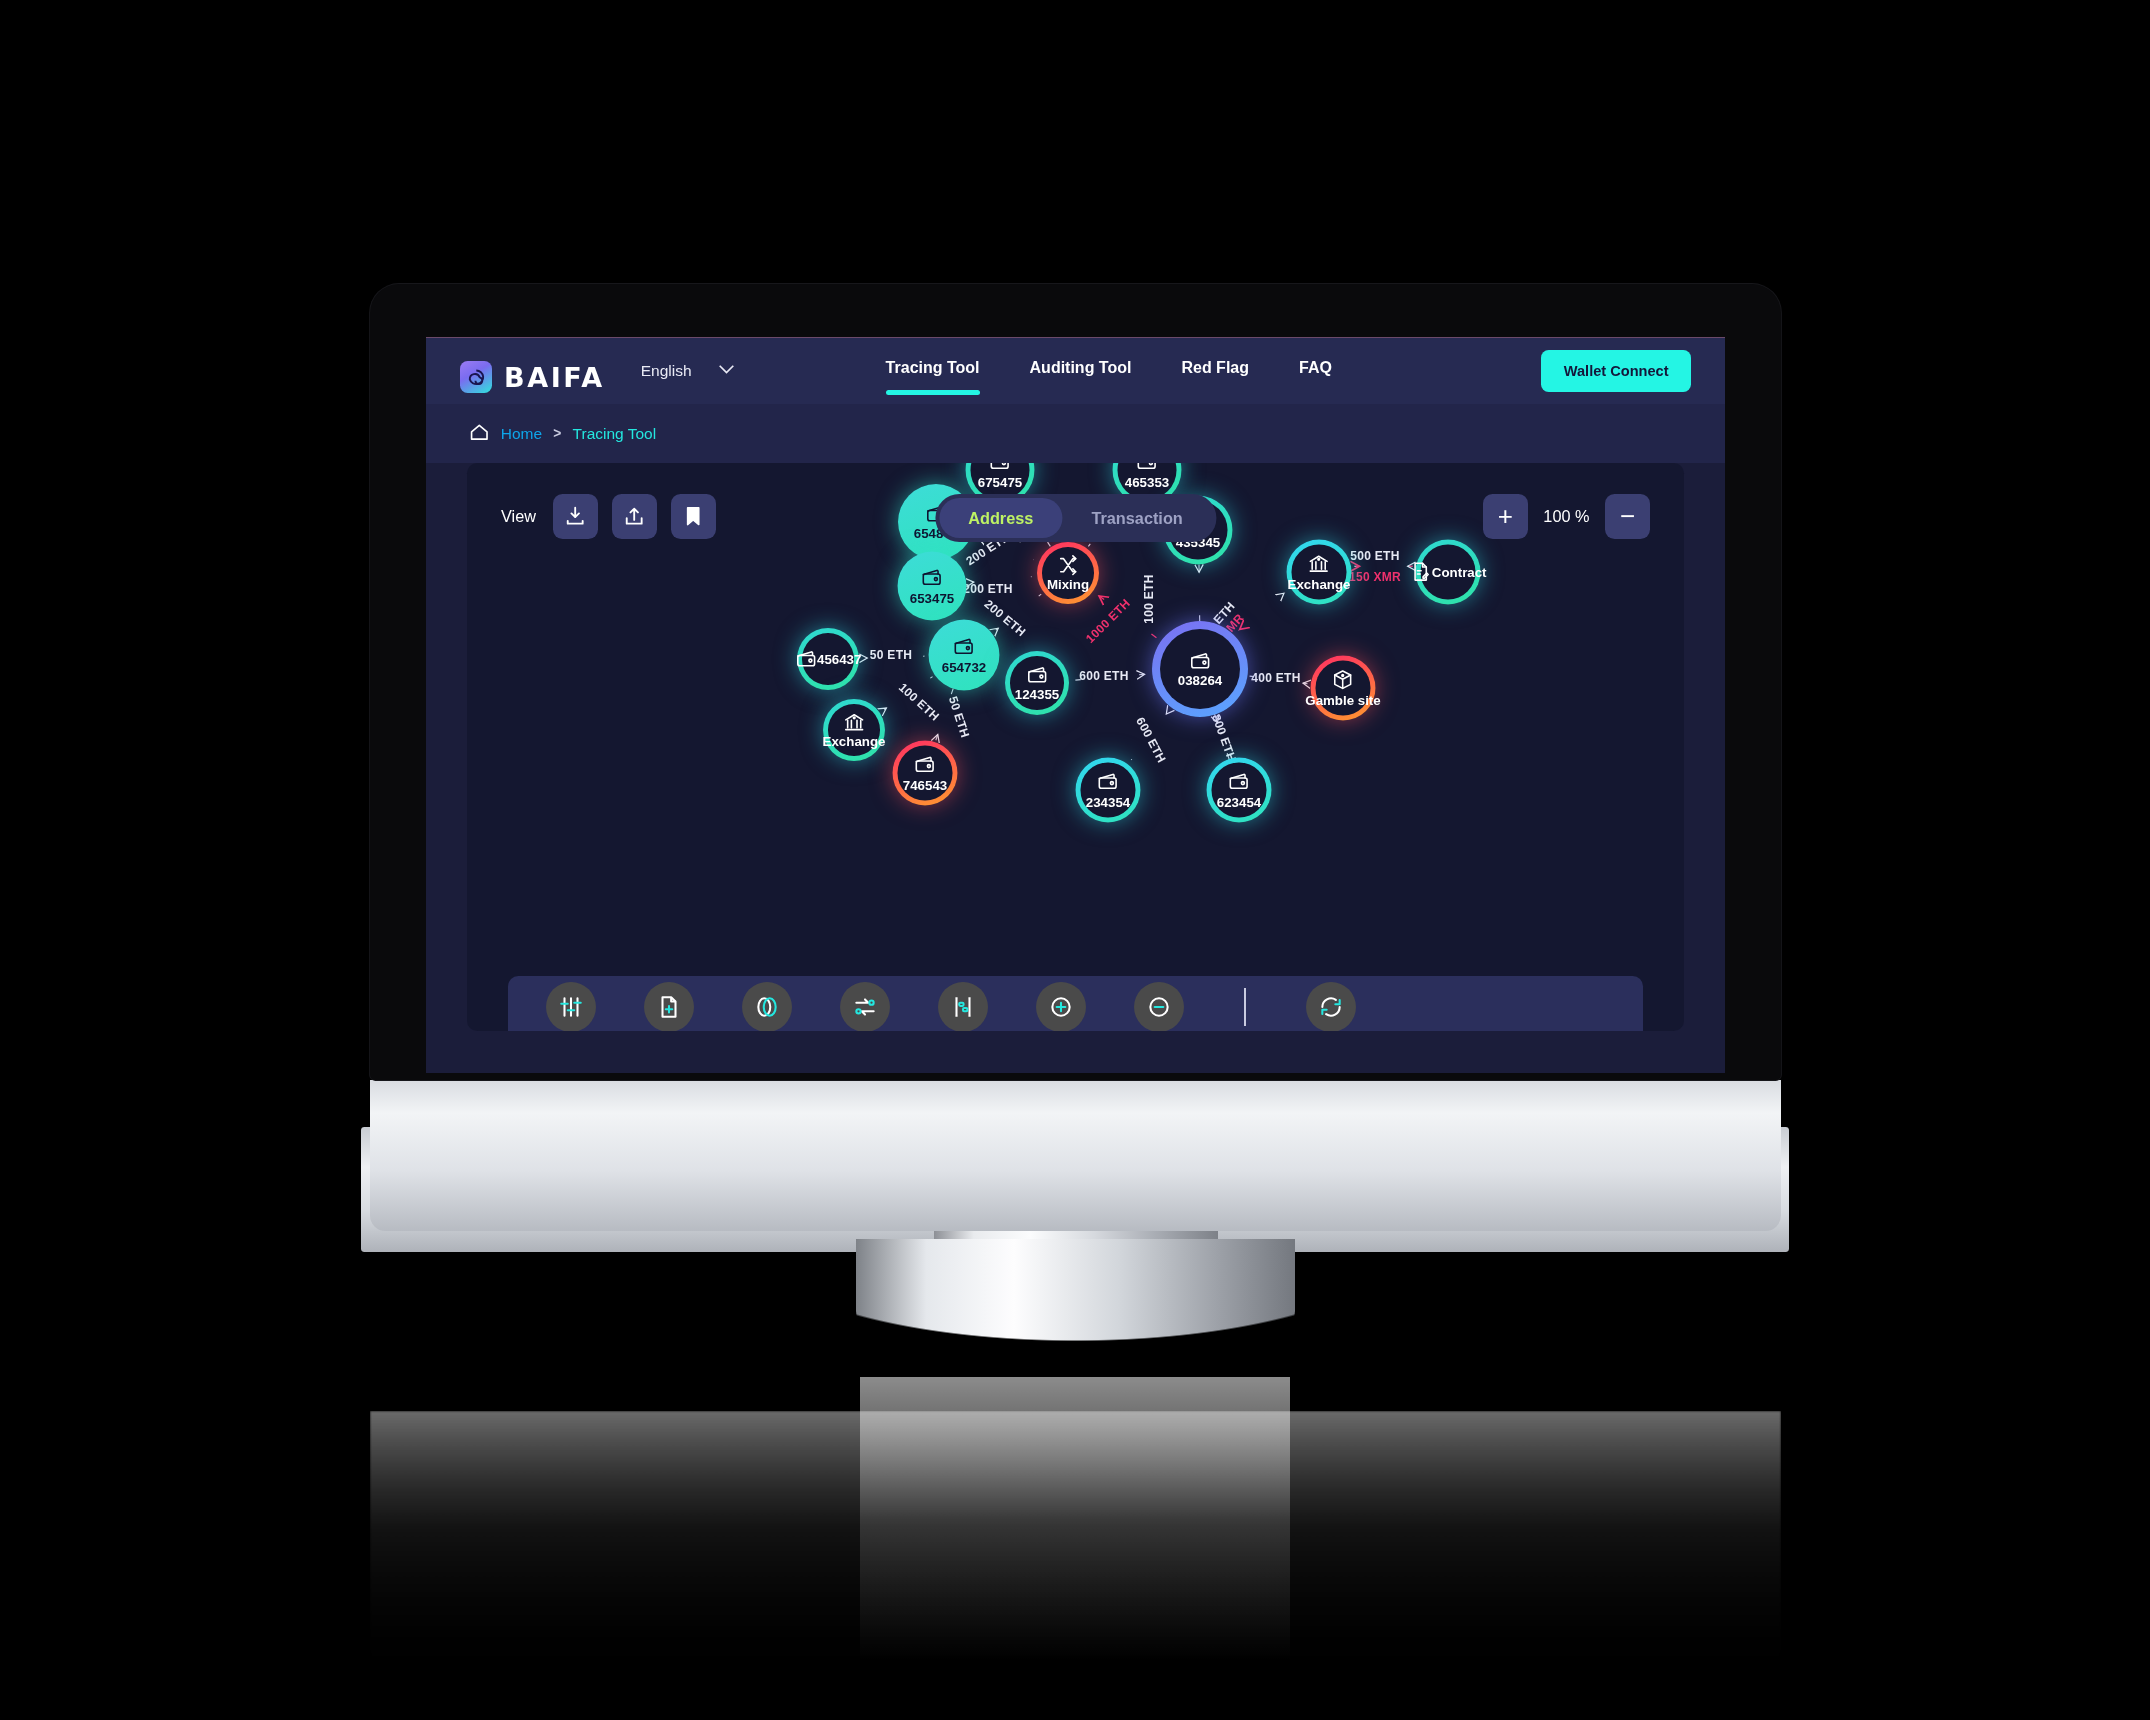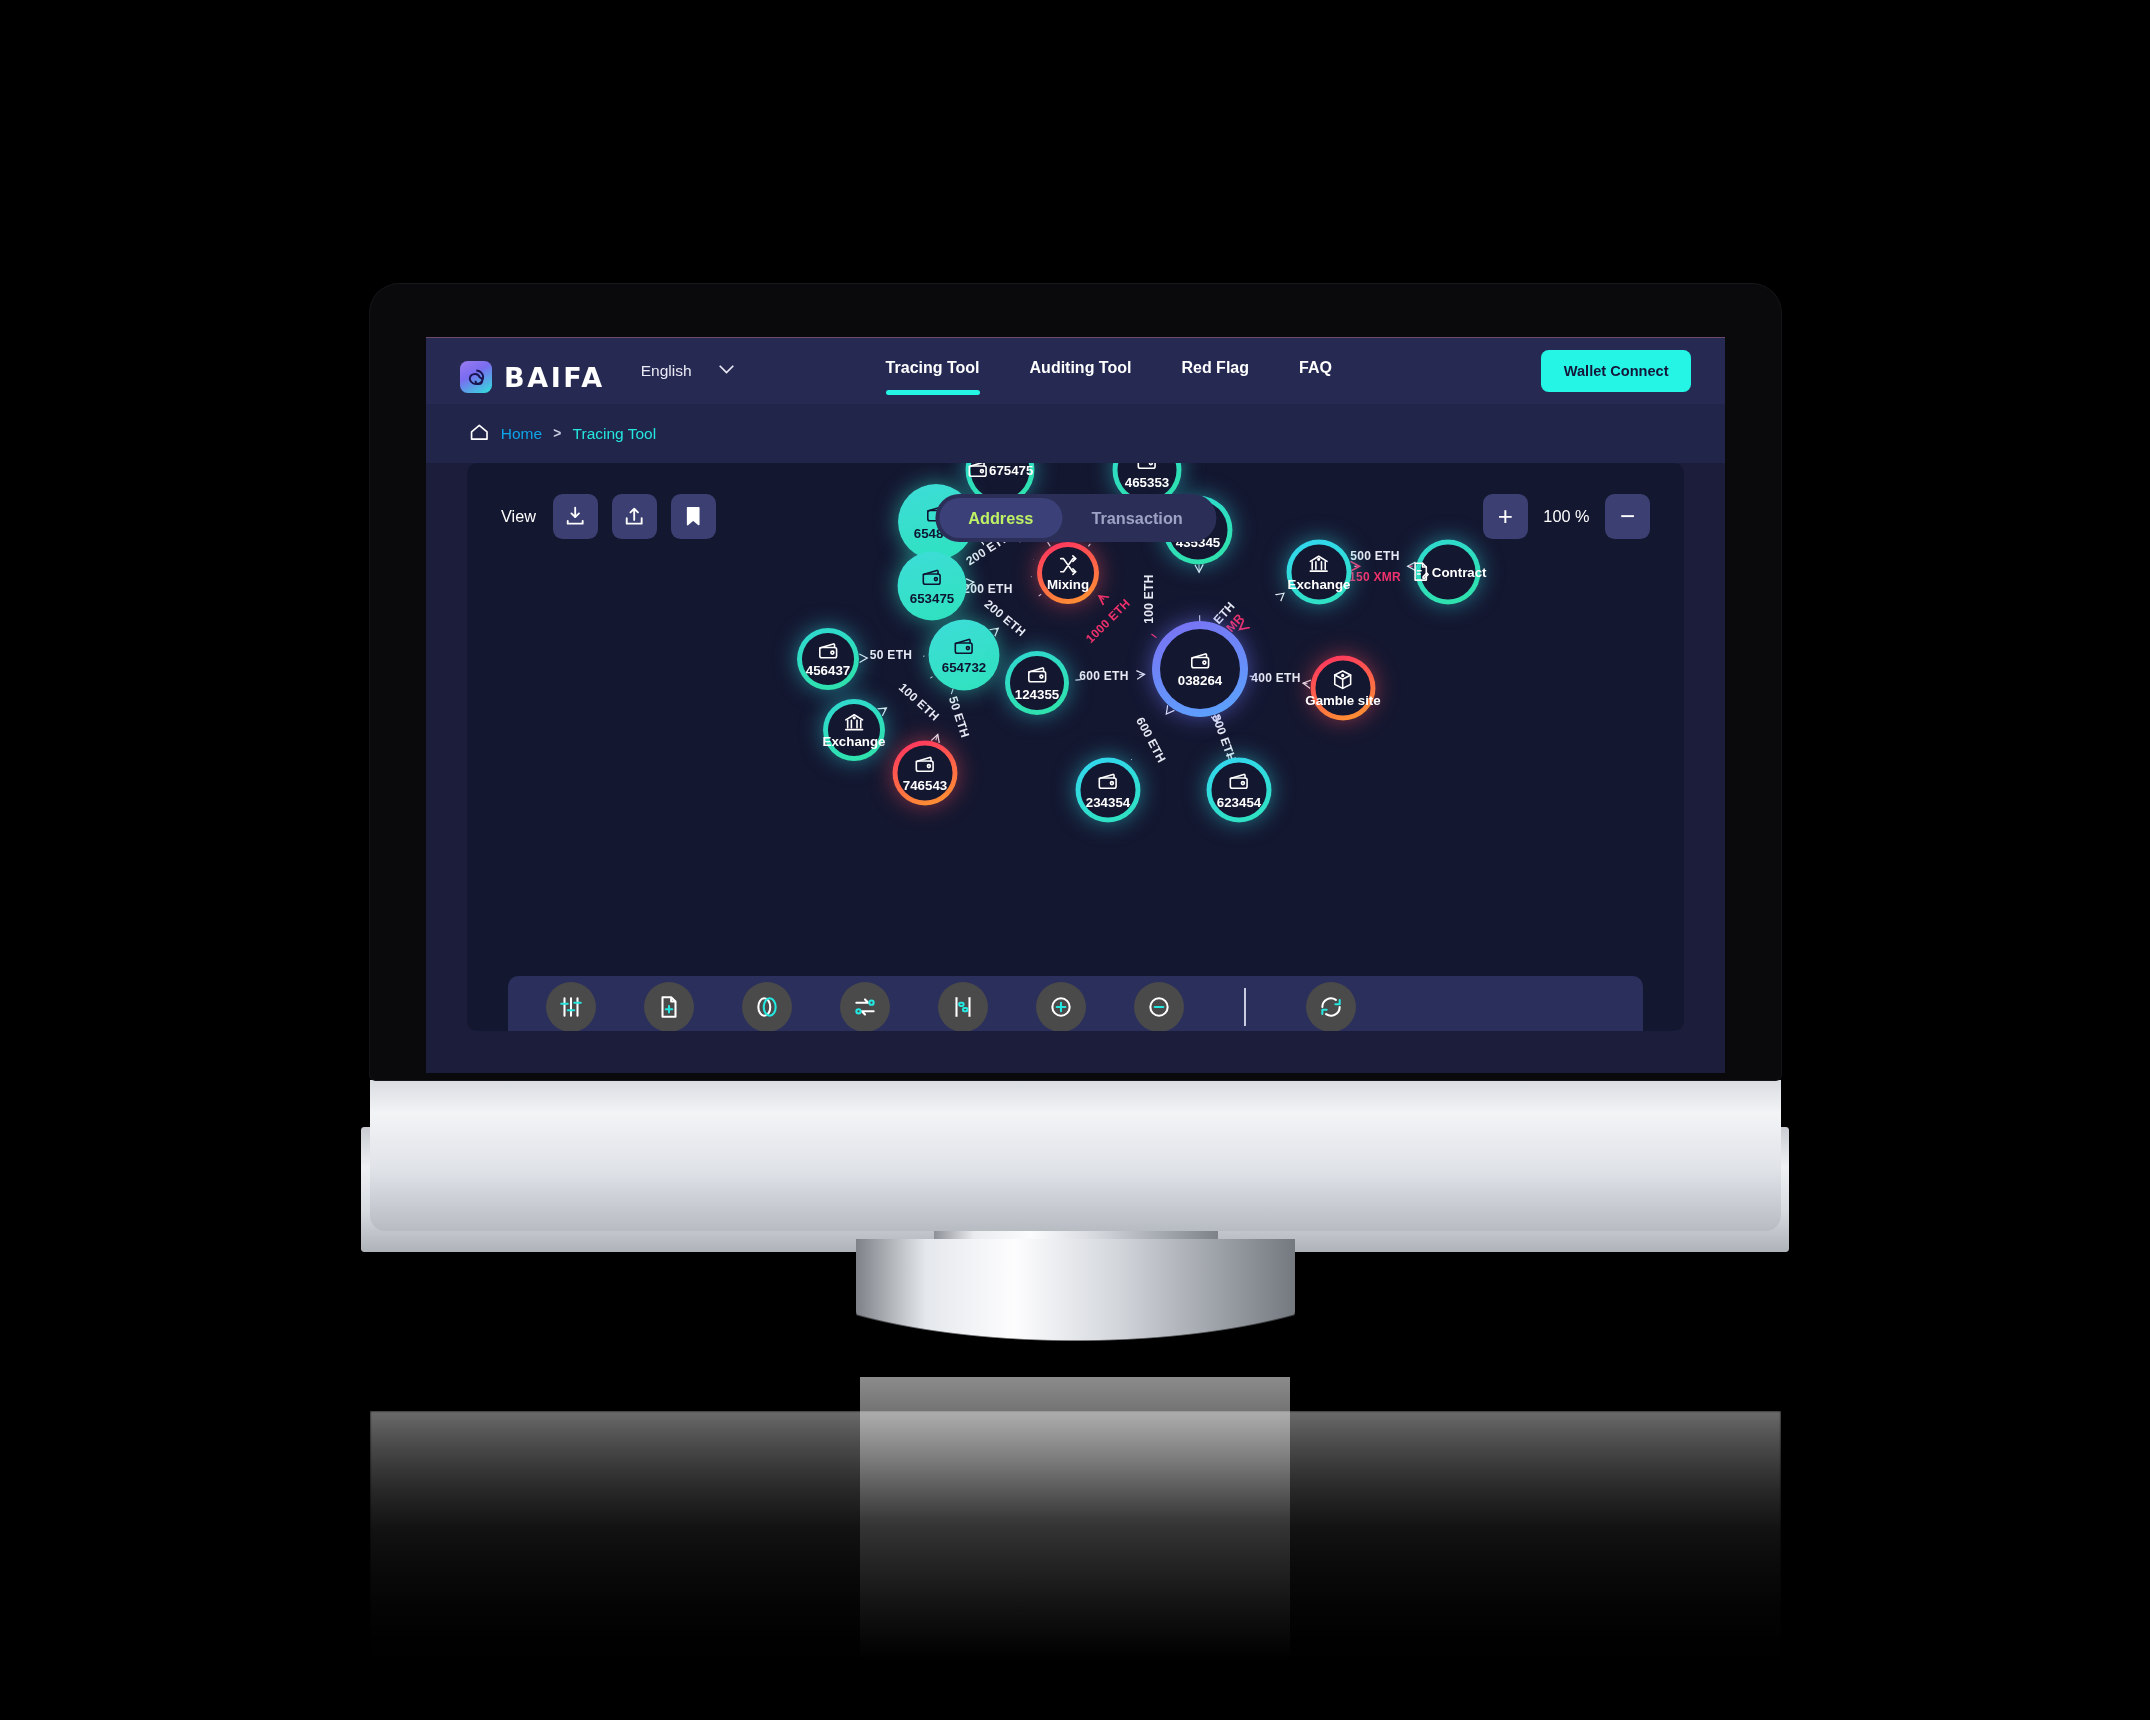--- a/index.html
+++ b/index.html
@@ -254,21 +254,21 @@
           <div class="edge-label red" style="left: 908px; top: 114px; transform: translate(-50%, -50%) rotate(0deg);">150 XMR</div>
           <div class="edge-label" style="left: 809px; top: 215px; transform: translate(-50%, -50%) rotate(0deg);">400 ETH</div>
           <div class="edge-label" style="left: 637px; top: 213px; transform: translate(-50%, -50%) rotate(0deg);">600 ETH</div>
           <div class="edge-label" style="left: 684px; top: 277px; transform: translate(-50%, -50%) rotate(62deg);">600 ETH</div>
           <div class="edge-label" style="left: 757px; top: 275px; transform: translate(-50%, -50%) rotate(70deg);">800 ETH</div>
           <div class="edge-label" style="left: 424px; top: 192px; transform: translate(-50%, -50%) rotate(0deg);">50 ETH</div>
           <div class="edge-label" style="left: 452px; top: 239px; transform: translate(-50%, -50%) rotate(42deg);">100 ETH</div>
           <div class="edge-label" style="left: 492px; top: 254px; transform: translate(-50%, -50%) rotate(72deg);">50 ETH</div>
           <div class="node" style="left: 533px; top: 6.9px;">
             <div class="ring" style="width: 69px; height: 69px; background: linear-gradient(160deg, rgb(47, 216, 210) 0%, rgb(47, 227, 168) 100%); padding: 5.2px; box-shadow: rgba(45, 220, 230, 0.5) 0px 0px 22.4px;">
-              <div style="width: 100%; height: 100%; border-radius: 50%; background: rgb(20, 23, 48); display: flex; flex-direction: row; align-items: center; justify-content: center;">
+              <div style="width: 100%; height: 100%; border-radius: 50%; background: rgb(20, 23, 48); display: flex; flex-direction: column; align-items: center; justify-content: center;">
                 <span>
                   <svg class="ico" width="22.4" height="22.4" viewBox="0 0 24 24" stroke="#ffffff" stroke-width="1.7" fill="none" stroke-linecap="round" stroke-linejoin="round">
                     <path d="M3 8.5 17.5 4.2a1 1 0 0 1 1.3 1V8"></path>
                     <rect x="3" y="8" width="18" height="11" rx="2.2"></rect>
                     <circle cx="16.5" cy="13.5" r="1.6"></circle>
                   </svg>
                 </span>
                 <span class="node-label">675475</span>
               </div>
             </div>
@@ -362,21 +362,21 @@
                     <path d="M8.5 11h4M8.5 14.5h3"></path>
                     <path d="M18.5 13.5 20 15l-4 4h-1.5v-1.5z"></path>
                   </svg>
                 </span>
                 <span class="node-label">Contract</span>
               </div>
             </div>
           </div>
           <div class="node" style="left: 361px; top: 196px;">
             <div class="ring" style="width: 62px; height: 62px; background: linear-gradient(160deg, rgb(47, 216, 210) 0%, rgb(47, 227, 168) 100%); padding: 5.2px; box-shadow: rgba(45, 220, 230, 0.5) 0px 0px 22.4px;">
-              <div style="width: 100%; height: 100%; border-radius: 50%; background: rgb(20, 23, 48); display: flex; flex-direction: column; align-items: center; justify-content: center;">
+              <div style="width: 100%; height: 100%; border-radius: 50%; background: rgb(20, 23, 48); display: flex; flex-direction: row; align-items: center; justify-content: center;">
                 <span>
                   <svg class="ico" width="22.4" height="22.4" viewBox="0 0 24 24" stroke="#ffffff" stroke-width="1.7" fill="none" stroke-linecap="round" stroke-linejoin="round">
                     <path d="M3 8.5 17.5 4.2a1 1 0 0 1 1.3 1V8"></path>
                     <rect x="3" y="8" width="18" height="11" rx="2.2"></rect>
                     <circle cx="16.5" cy="13.5" r="1.6"></circle>
                   </svg>
                 </span>
                 <span class="node-label">456437</span>
               </div>
             </div>

